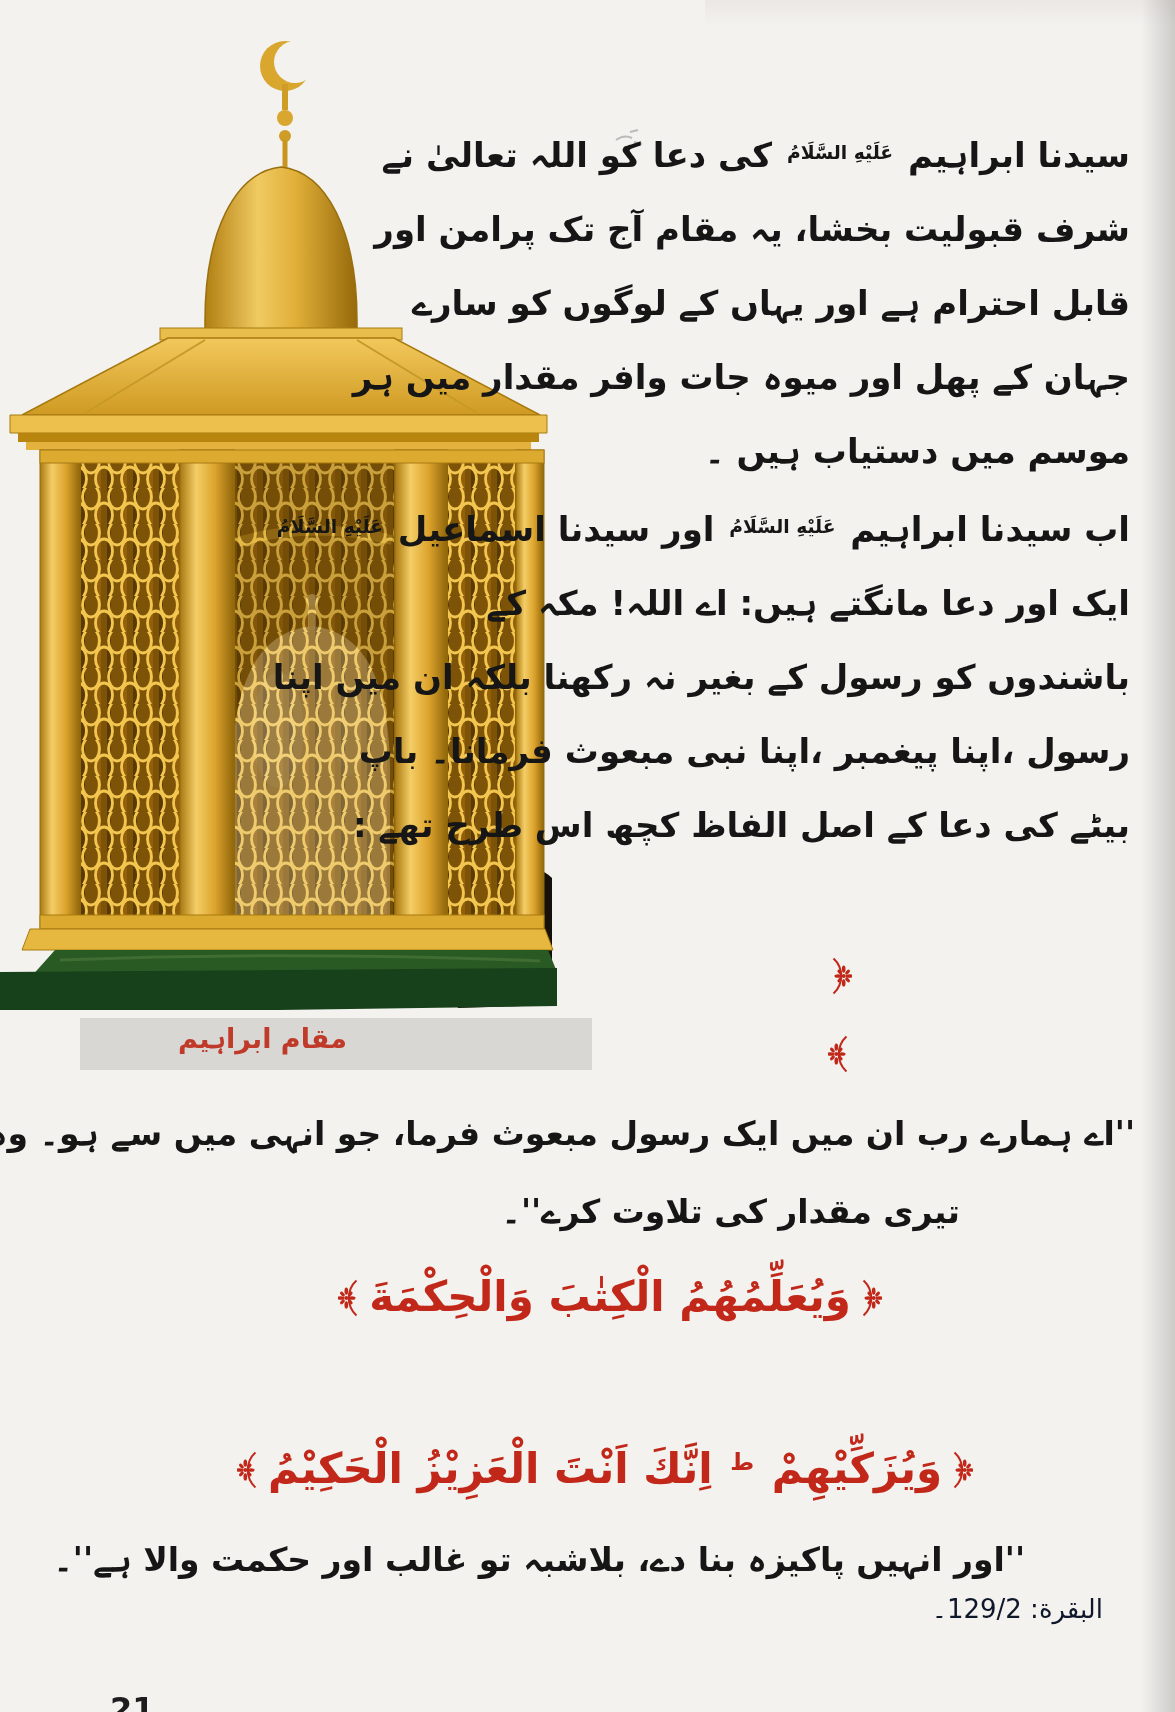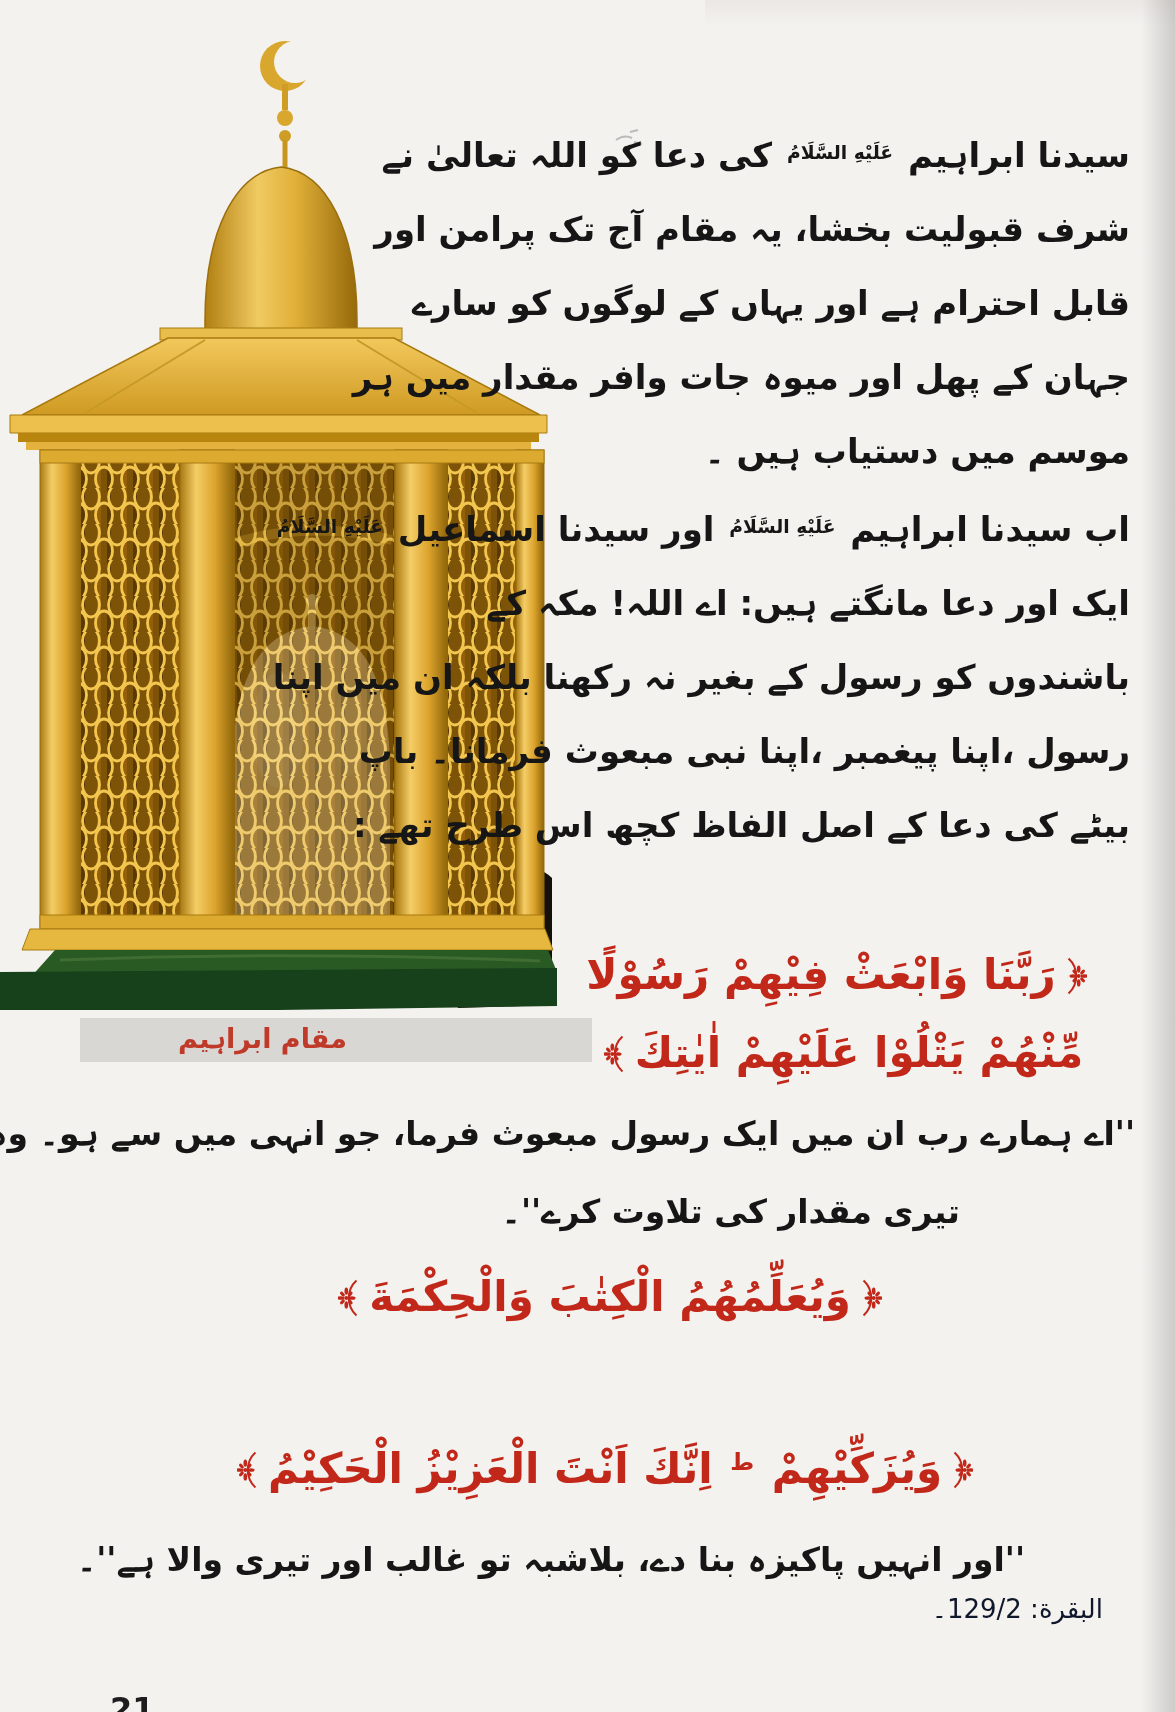--- a/index.html
+++ b/index.html
@@ -6,21 +6,21 @@
   .page{position:relative;width:1175px;height:1712px;background:#f3f2ef;overflow:hidden;
         font-family:"DejaVu Sans",sans-serif;margin:0 auto;}
   .edge-shade{position:absolute;right:0;top:0;width:34px;height:100%;
         background:linear-gradient(to right,rgba(0,0,0,0),rgba(0,0,0,0.16));}
   .top-shade{position:absolute;right:0;top:0;height:26px;left:60%;
         background:linear-gradient(to bottom,rgba(120,90,90,0.07),rgba(0,0,0,0));}
 
   .photo{position:absolute;left:0;top:20px;}
   .speck{position:absolute;left:612px;top:126px;opacity:.55;}
 
-  .caption-strip{position:absolute;left:80px;top:1018px;width:512px;height:44px;background:#d8d7d4;}
+  .caption-strip{position:absolute;left:80px;top:1018px;width:512px;height:52px;background:#d8d7d4;}
   .caption{position:absolute;left:98px;top:5px;font-size:27px;font-weight:bold;
         color:#c03a2a;direction:rtl;white-space:nowrap;}
 
   .urdu{direction:rtl;color:#161616;font-weight:bold;}
   .para{position:absolute;}
   .para .line{height:74px;line-height:74px;font-size:34px;text-align:right;white-space:nowrap;}
   .hn{font-size:0.55em;position:relative;top:-0.45em;margin:0 3px;letter-spacing:-1px;}
 
   .verse{position:absolute;color:#c2281a;direction:rtl;font-weight:bold;text-align:center;}
   .verse .line{height:78px;line-height:78px;font-size:42px;white-space:nowrap;}
@@ -154,22 +154,22 @@
               <circle cx="9" cy="22" r="2.2"></circle>
               <ellipse cx="9" cy="14.5" rx="2" ry="4"></ellipse>
               <ellipse cx="9" cy="29.5" rx="2" ry="4"></ellipse>
               <ellipse cx="3" cy="22" rx="4" ry="2"></ellipse>
               <ellipse cx="15" cy="22" rx="4" ry="2"></ellipse>
               <ellipse cx="4.8" cy="17.8" rx="1.8" ry="3.2" transform="rotate(-45 4.8 17.8)"></ellipse>
               <ellipse cx="13.2" cy="17.8" rx="1.8" ry="3.2" transform="rotate(45 13.2 17.8)"></ellipse>
               <ellipse cx="4.8" cy="26.2" rx="1.8" ry="3.2" transform="rotate(45 4.8 26.2)"></ellipse>
               <ellipse cx="13.2" cy="26.2" rx="1.8" ry="3.2" transform="rotate(-45 13.2 26.2)"></ellipse>
             </g>
-          </svg></span><span>رَبَّنَا وَابْعَثْ فِيْهِمْ رَسُوْلًا</span></div>
-      <div class="line"><span>مِّنْهُمْ يَتْلُوْا عَلَيْهِمْ اٰيٰتِكَ</span><span class="orn"><svg viewBox="0 0 26 44" width="24" height="42">
+          </svg></span></div>
+      <div class="line"><span class="orn"><svg viewBox="0 0 26 44" width="24" height="42">
             <path d="M20 3 C9 13 9 31 20 41" fill="none" stroke="#c2281a" stroke-width="2.2"></path>
             <g fill="#c2281a">
               <circle cx="9" cy="22" r="2.2"></circle>
               <ellipse cx="9" cy="14.5" rx="2" ry="4"></ellipse>
               <ellipse cx="9" cy="29.5" rx="2" ry="4"></ellipse>
               <ellipse cx="3" cy="22" rx="4" ry="2"></ellipse>
               <ellipse cx="15" cy="22" rx="4" ry="2"></ellipse>
               <ellipse cx="4.8" cy="17.8" rx="1.8" ry="3.2" transform="rotate(-45 4.8 17.8)"></ellipse>
               <ellipse cx="13.2" cy="17.8" rx="1.8" ry="3.2" transform="rotate(45 13.2 17.8)"></ellipse>
               <ellipse cx="4.8" cy="26.2" rx="1.8" ry="3.2" transform="rotate(45 4.8 26.2)"></ellipse>
@@ -241,18 +241,18 @@
               <ellipse cx="15" cy="22" rx="4" ry="2"></ellipse>
               <ellipse cx="4.8" cy="17.8" rx="1.8" ry="3.2" transform="rotate(-45 4.8 17.8)"></ellipse>
               <ellipse cx="13.2" cy="17.8" rx="1.8" ry="3.2" transform="rotate(45 13.2 17.8)"></ellipse>
               <ellipse cx="4.8" cy="26.2" rx="1.8" ry="3.2" transform="rotate(45 4.8 26.2)"></ellipse>
               <ellipse cx="13.2" cy="26.2" rx="1.8" ry="3.2" transform="rotate(-45 13.2 26.2)"></ellipse>
             </g>
           </svg></span></div>
     </div>
 
   <div class="transl urdu" style="right:150px;top:1526px">
-      <div class="line"><span>''اور انہیں پاکیزہ بنا دے، بلاشبہ تو غالب اور تیری والا ہے''۔</span></div>
+      <div class="line"><span>''اور انہیں پاکیزہ بنا دے، بلاشبہ تو غالب اور حکمت والا ہے''۔</span></div>
     </div>
 
   <div class="ref">البقرة: 129/2۔</div>
   <div class="pagenum">21</div>
 </div>
 
 </body></html>

